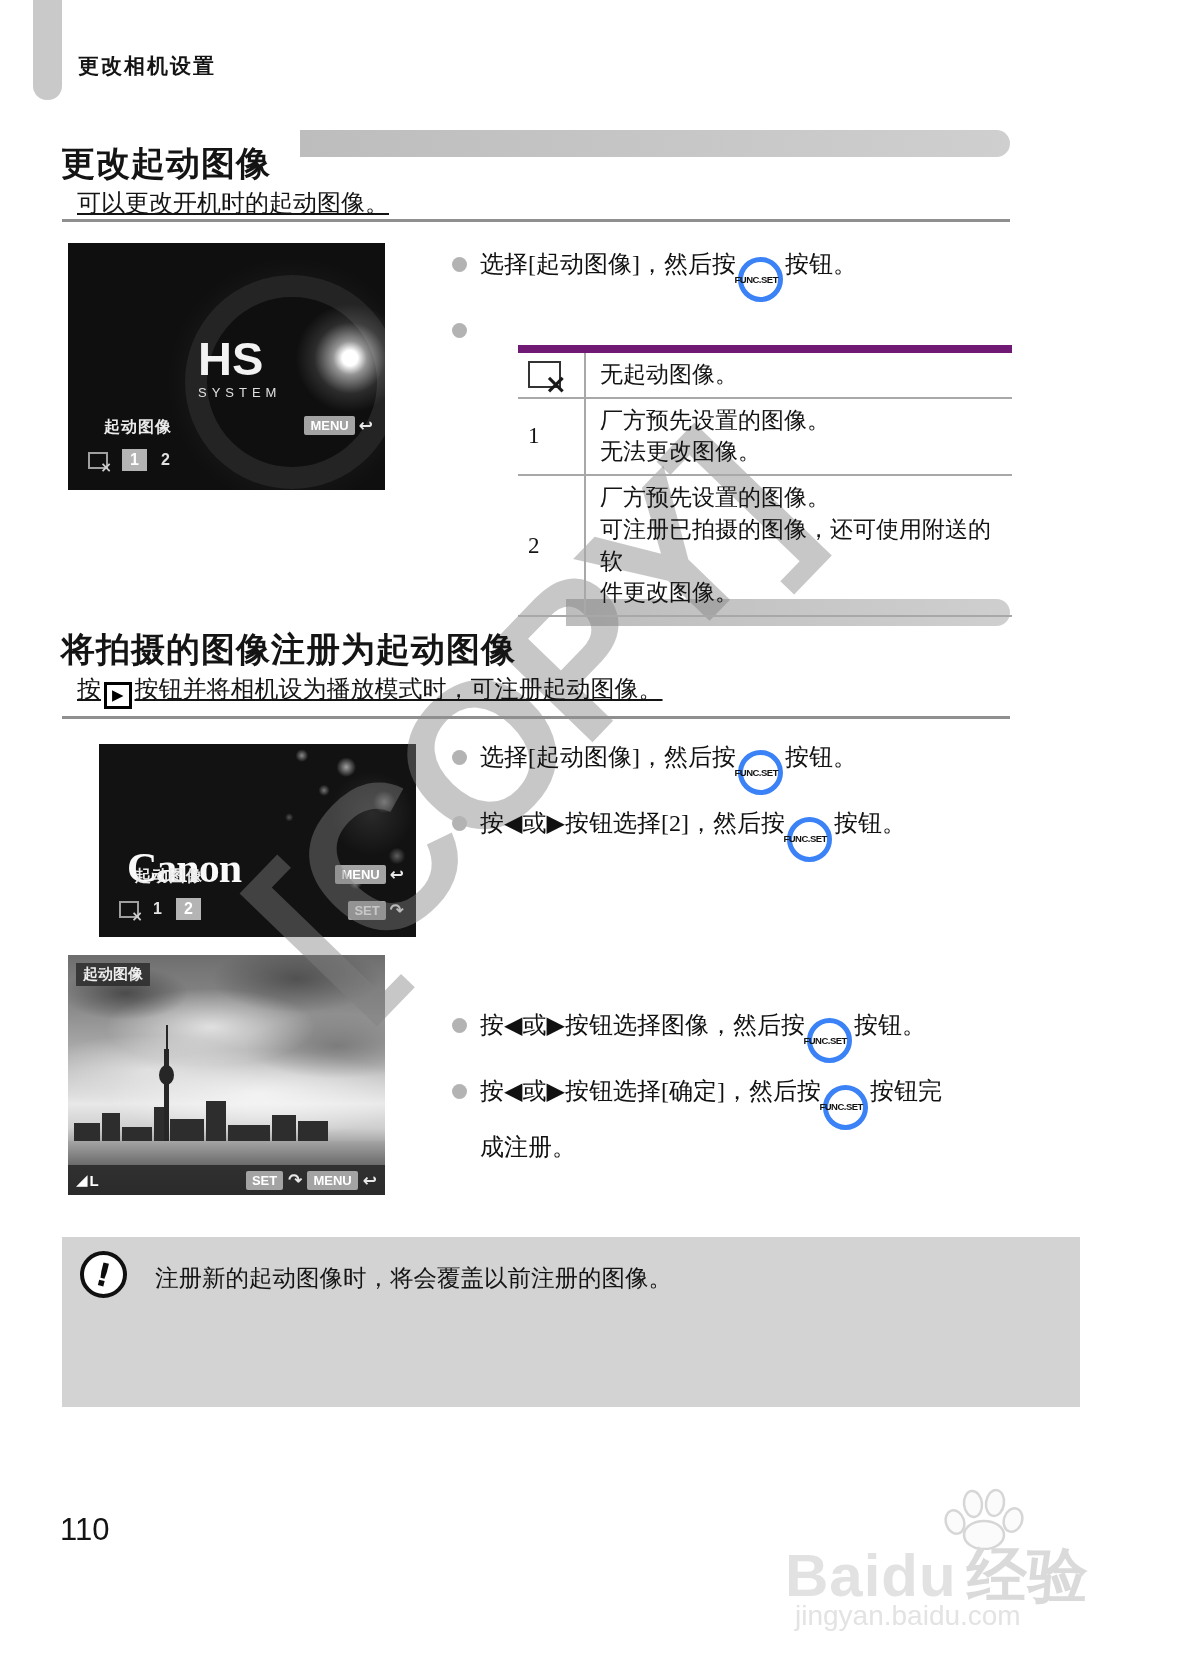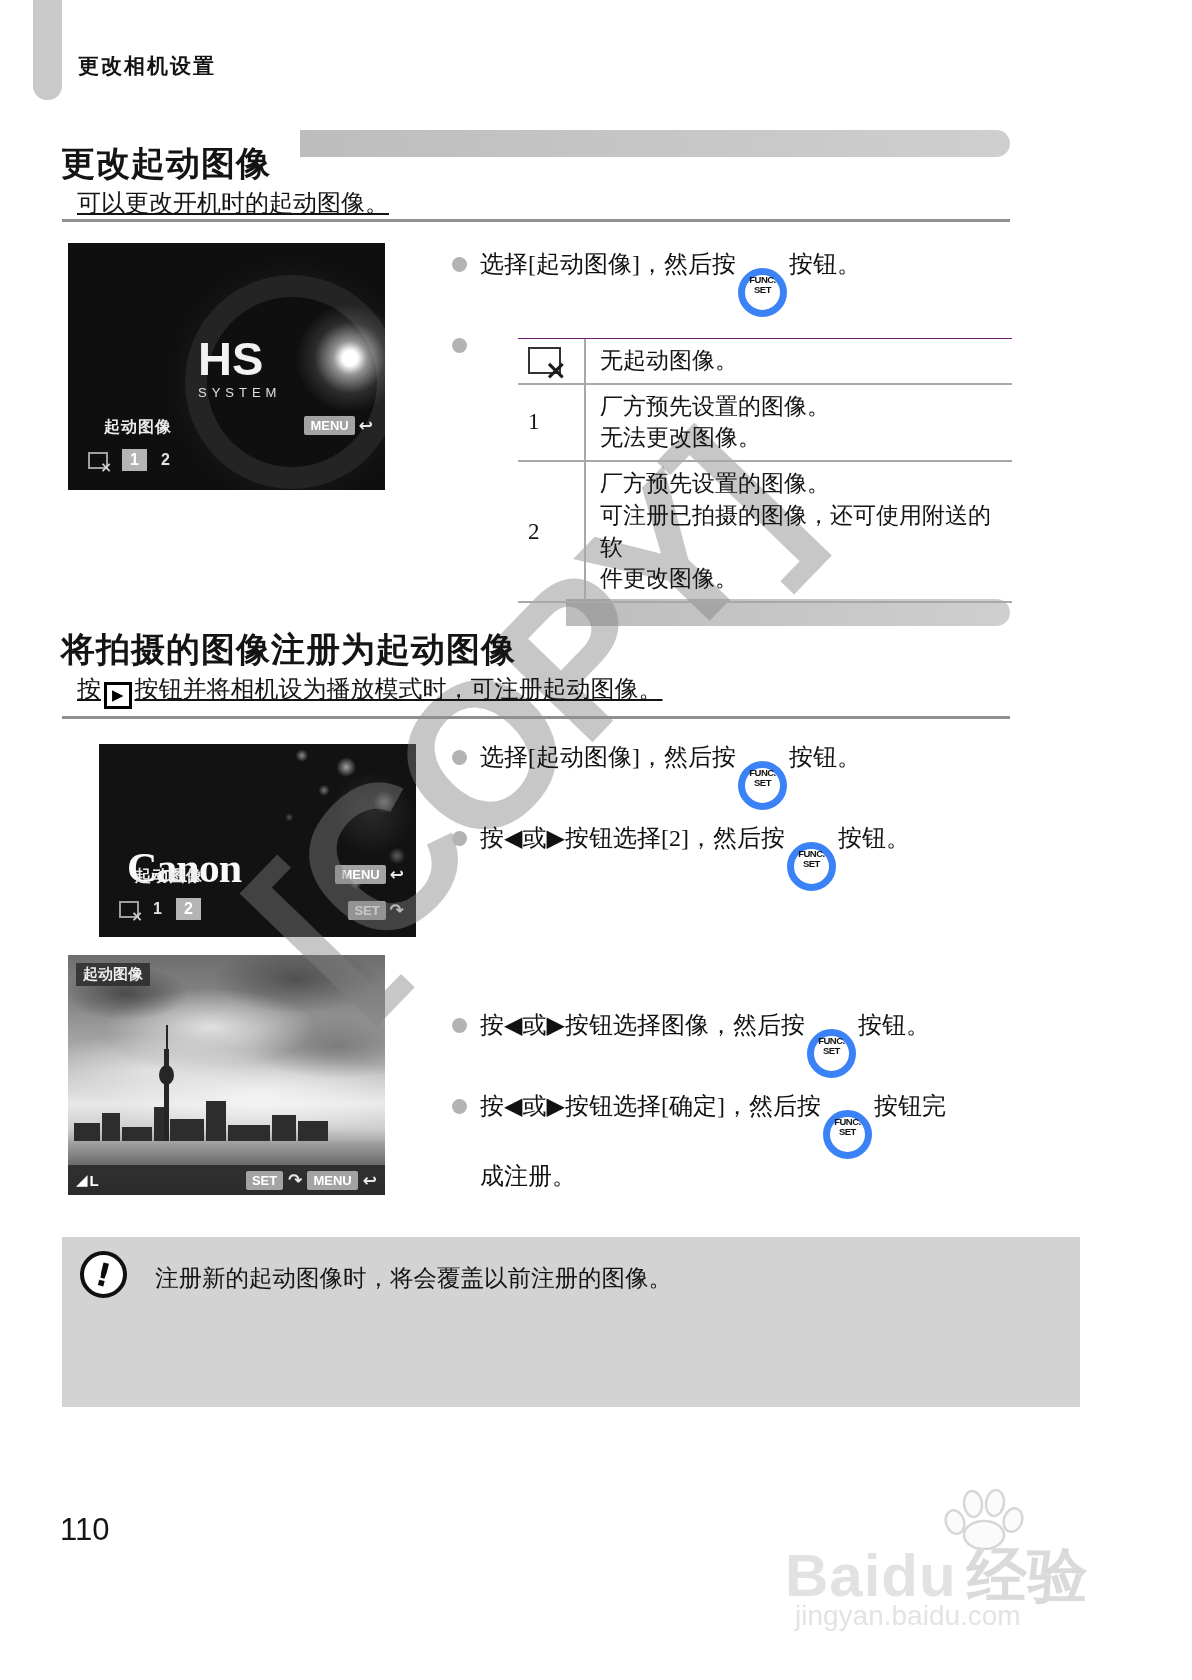--- a/index.html
+++ b/index.html
@@ -26,29 +26,29 @@
   .rule2{left:62px;top:716px;width:948px;}
 
   
   .bullets{list-style:none;margin:0;padding:0;width:588px;z-index:3;}
   .b1{left:452px;top:247px;}
   .b2{left:452px;top:740px;}
   .b3{left:452px;top:1008px;}
   .bullet{display:flex;margin-bottom:11px;}
   .dot{flex:0 0 15px;width:15px;height:15px;border-radius:50%;background:#b3b3b3;margin:10px 13px 0 0;}
   .btxt{margin:0;font:24px/34px "Liberation Serif","DejaVu Serif",serif;color:#111;white-space:pre-wrap;}
-  .funcset{display:inline-flex;flex-direction:column;align-items:center;justify-content:flex-start;
-     width:35px;height:35px;border:7px solid #3b82f6;border-radius:50%;background:#fff;vertical-align:-11px;
+  .funcset{display:inline-flex;align-items:center;justify-content:flex-end;
+     width:35px;height:35px;border:5px solid #3b82f6;border-radius:50%;background:#fff;vertical-align:-11px;
      margin:0 2px;font-family:"Liberation Sans","DejaVu Sans",sans-serif;font-weight:700;}
   .funcset span{display:block;font-size:9.5px;line-height:1.05;letter-spacing:-0.5px;}
   .playbox{display:inline-block;border:3px solid #000;padding:0 5px;margin:0 3px;font-size:15px;
      line-height:21px;vertical-align:-3px;color:#000;font-family:"DejaVu Sans",sans-serif;}
 
   
-  .opt-table{left:518px;top:338px;width:494px;border-top:1px solid #701a75;z-index:3;background:transparent;}
+  .opt-table{left:518px;top:345px;width:494px;border-top:8px solid #701a75;z-index:3;background:transparent;}
   .trow{display:flex;border-bottom:2px solid #a8a8a8;}
   .tkey{flex:0 0 56px;display:flex;align-items:center;padding-left:10px;font:23px "Liberation Serif","DejaVu Serif",serif;}
   .tdesc{flex:1;border-left:2px solid #a8a8a8;padding:6px 0 6px 14px;font:23px/1.38 "Liberation Serif","DejaVu Serif",serif;white-space:pre-line;}
   .noimg{position:relative;display:inline-block;width:29px;height:23px;border:2px solid #333;}
   .noimg::after{content:"×";position:absolute;right:-8px;bottom:-11px;font:900 27px "DejaVu Sans",sans-serif;color:#1a1a1a;line-height:1;}
 
   
   .screen{background:#0f0f0f;z-index:1;overflow:hidden;}
   .screen1{left:68px;top:243px;width:317px;height:247px;}
   .screen2{left:68px;top:744px;width:317px;height:193px;background-color:#121212;

